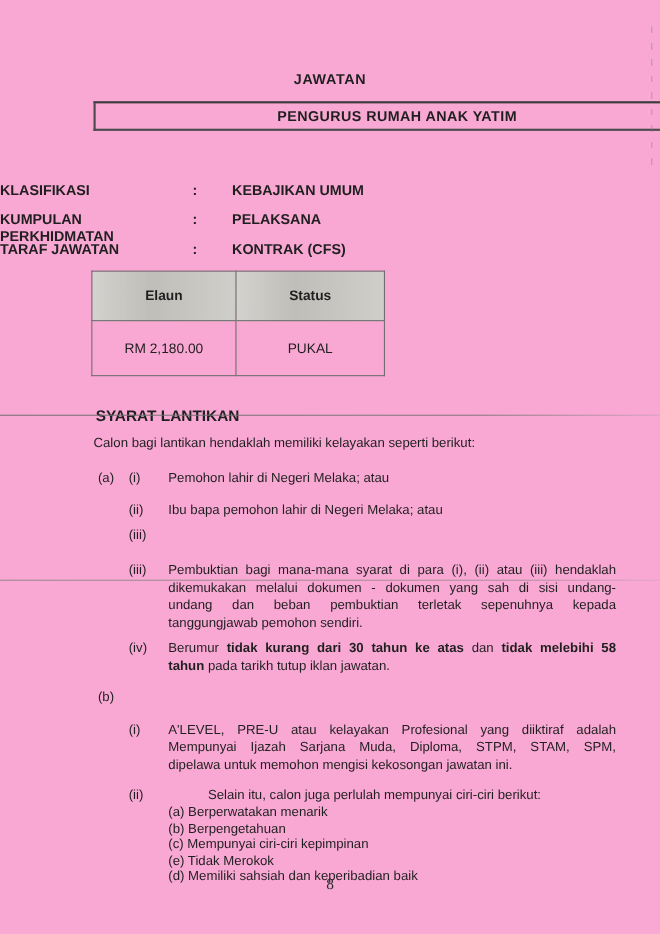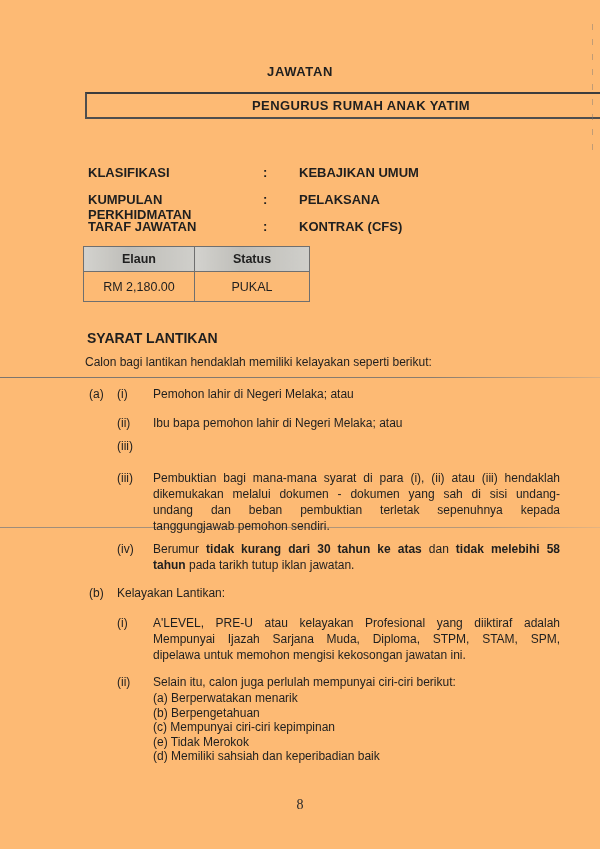--- a/index.html
+++ b/index.html
@@ -1,50 +1,50 @@
 <!DOCTYPE html>
 <html><head>
 <meta charset="utf-8">
 <style>
   html,body { margin:0; padding:0; background:#e8e8e8; }
   .page {
     position:relative; width:600px; height:849px; margin:0 auto;
-    background:#fdba74; overflow:hidden;
+    background:#f9a8d4; overflow:hidden;
     font-family:"Liberation Sans", sans-serif; color:#1f1f1f;
   }
   .doc-title { margin:0; padding-top:64px; text-align:center; font-weight:bold; font-size:13px; line-height:16px; letter-spacing:.6px; }
   .title-box {
     box-sizing:border-box; margin:12px 0 0 85px; width:552px; height:27px;
     border:2px solid #4e4e4e; border-top-color:#3c3c3c;
     text-align:center; font-weight:bold; font-size:13px; line-height:23px; letter-spacing:.4px;
   }
   .meta { margin-top:46px; }
-  .meta-row { display:flex; height:27px; padding-left:88px; font-weight:bold; font-size:13px; }
+  .meta-row { display:flex; height:27px; font-weight:bold; font-size:13px; }
   .meta-label { width:175px; }
   .meta-colon { width:36px; }
   .salary-table { margin-left:83px; border-collapse:collapse; font-size:12.5px; table-layout:fixed; }
-  .salary-table th, .salary-table td { border:1px solid #6f6f6f; text-align:center; padding:2px;margin-left:38px; }
+  .salary-table th, .salary-table td { border:1px solid #6f6f6f; text-align:center; padding:12px;margin-left:38px; }
   .salary-table th {
     height:20px; font-weight:bold;
     background:#c9c8c3;
     background-image:linear-gradient(90deg, rgba(255,255,255,.18) 0%, rgba(0,0,0,.05) 40%, rgba(255,255,255,.12) 100%);
   }
   .salary-table td { height:25px; }
   .col-elaun { width:106px; } .col-status { width:110px; }
   .section-heading { margin:28px 0 0 87px; font-weight:bold; font-size:14px; line-height:16px; }
   .intro { margin:8px 0 12px 85px; font-size:12px; line-height:16px; position:relative; z-index:1; }
   .items { margin-top:16px; }
   .item { display:grid; grid-template-columns:28px 36px auto; padding-left:89px; padding-right:40px; font-size:12px; line-height:16px; position:relative; z-index:1; }
   .item .body { min-width:0; }
   .wide { grid-column:2 / 4; }
   .jline { text-align:justify; text-align-last:justify; }
   .sub { line-height:14.5px; }
   .mb13{margin-bottom:13px} .mb7{margin-bottom:7px} .mb16{margin-bottom:16px}
   .mb12{margin-bottom:12px} .mb14{margin-bottom:14px} .mb11{margin-bottom:11px}
-  .bii-intro { margin-bottom:1px; }
+  .bii-intro { margin-bottom:1px;margin-left:36px; }
   b { font-weight:bold; }
   .page-number { position:absolute; left:0; right:0; top:797px; text-align:center; font-family:"Liberation Serif", serif; font-size:14px; color:#2a2a2a; }
   .artifact-h1 { position:absolute; top:377px; left:0; width:100%; height:1px; z-index:0;
     background:linear-gradient(90deg, rgba(110,110,110,.9) 0%, rgba(110,110,110,.8) 72%, rgba(150,150,150,.3) 100%); }
   .artifact-h2 { position:absolute; top:527px; left:0; width:100%; height:1px; z-index:0;
     background:linear-gradient(90deg, rgba(125,125,125,.75) 0%, rgba(125,125,125,.55) 80%, rgba(160,160,160,.25) 100%); }
   .artifact-v { position:absolute; top:24px; right:7px; width:1px; height:132px;
     background:repeating-linear-gradient(180deg, rgba(120,120,120,.45) 0 6px, transparent 6px 15px); }
 </style>
 </head>
@@ -129,21 +129,20 @@
       <span></span>
       <span>(iv)</span>
       <div class="body">
         <div class="jline"><span>Berumur </span><b>tidak kurang dari 30 tahun ke atas</b><span> dan </span><b>tidak melebihi 58</b></div>
         <div><b>tahun</b><span> pada tarikh tutup iklan jawatan.</span></div>
       </div>
     </div>
 
     <div class="item mb14">
       <span>(b)</span>
-      <div class="body wide">Kelayakan Lantikan:</div>
     </div>
 
     <div class="item mb11">
       <span></span>
       <span>(i)</span>
       <div class="body">
         <div class="jline">A'LEVEL, PRE-U atau kelayakan Profesional yang diiktiraf adalah</div>
         <div class="jline">Mempunyai Ijazah Sarjana Muda, Diploma, STPM, STAM, SPM,</div>
         <div>dipelawa untuk memohon mengisi kekosongan jawatan ini.</div>
       </div>

